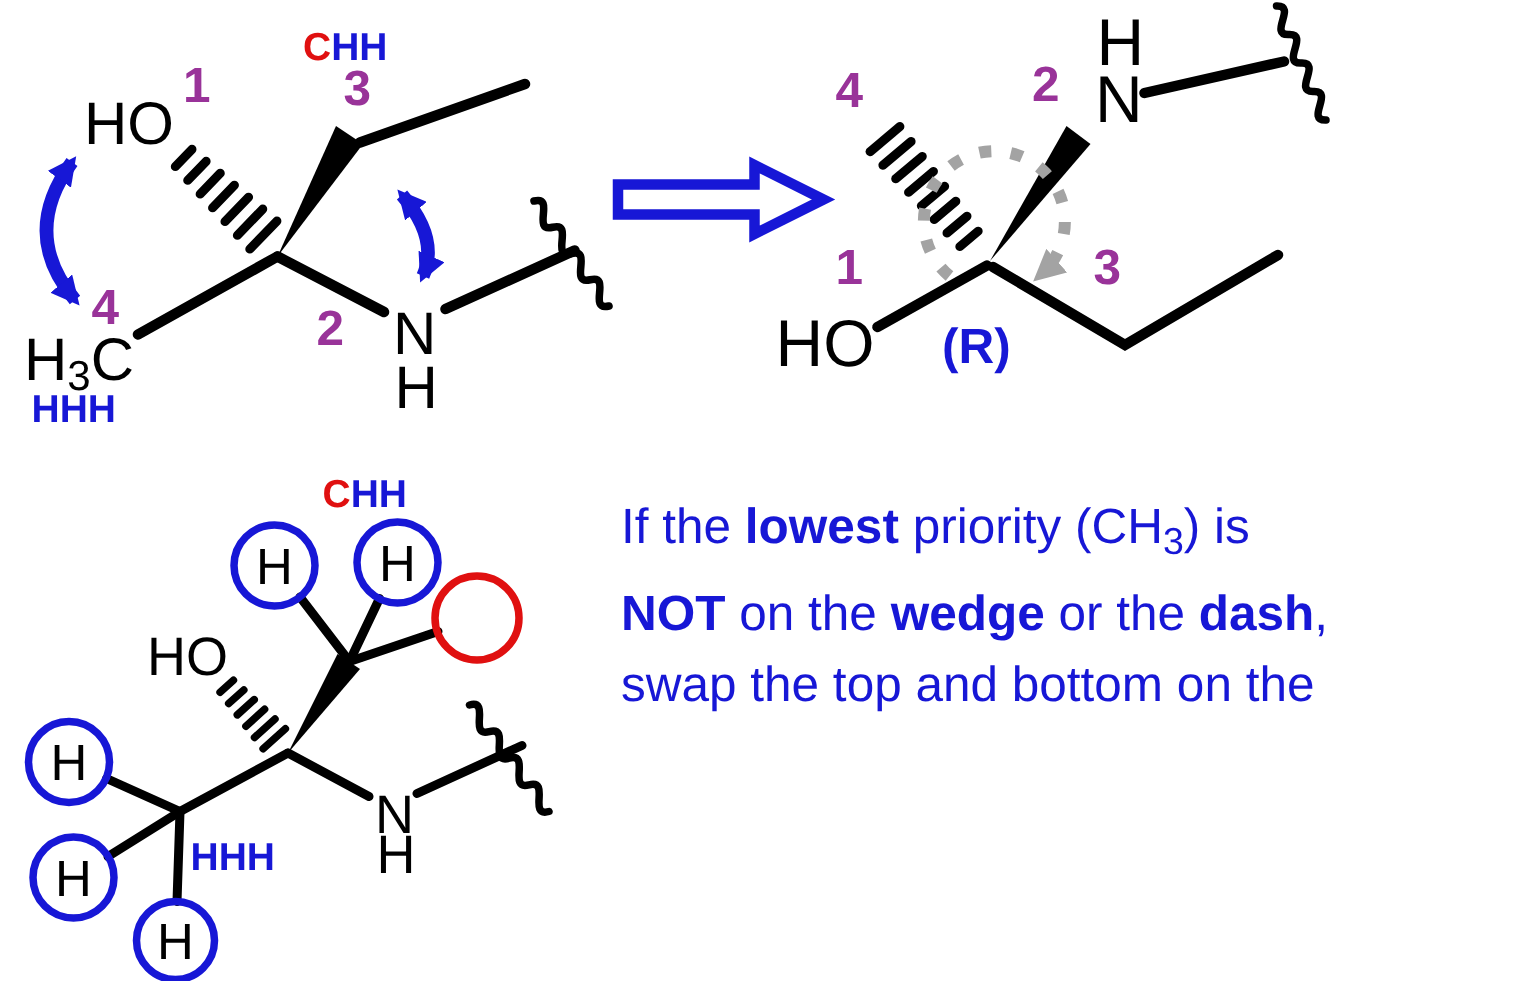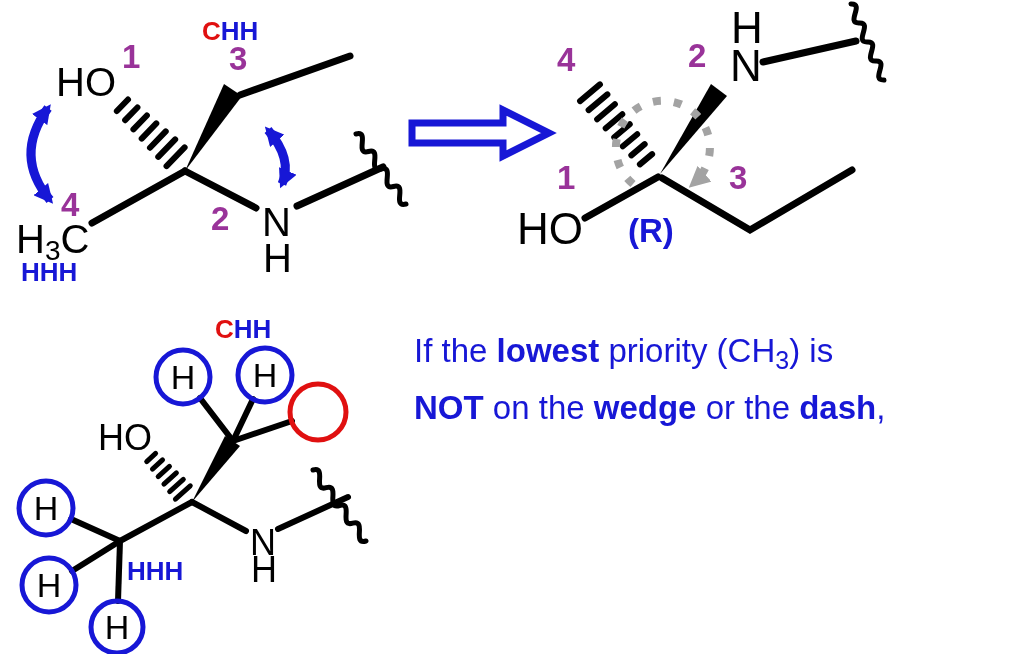--- a/index.html
+++ b/index.html
@@ -154,15 +154,16 @@
     <text class="atom36" x="98" y="450">HO</text>
     <text class="lab26 fill-blue" x="127" y="580">HHH</text>
     <text class="atom36" x="250" y="555">N</text>
     <text class="atom36" x="251" y="582">H</text>
   </g>
 </svg>
 
 <div id="caption">
       <div><span>If the </span><span class="b">lowest</span><span> priority (CH</span><span class="s">3</span><span>) is</span></div>
       <div><span class="b">NOT</span><span> on the </span><span class="b">wedge</span><span> or the </span><span class="b">dash</span><span>,</span></div>
+      <div><span>swap the top and bottom on the</span></div>
     </div>
 
 </div>
 
 </body></html>

